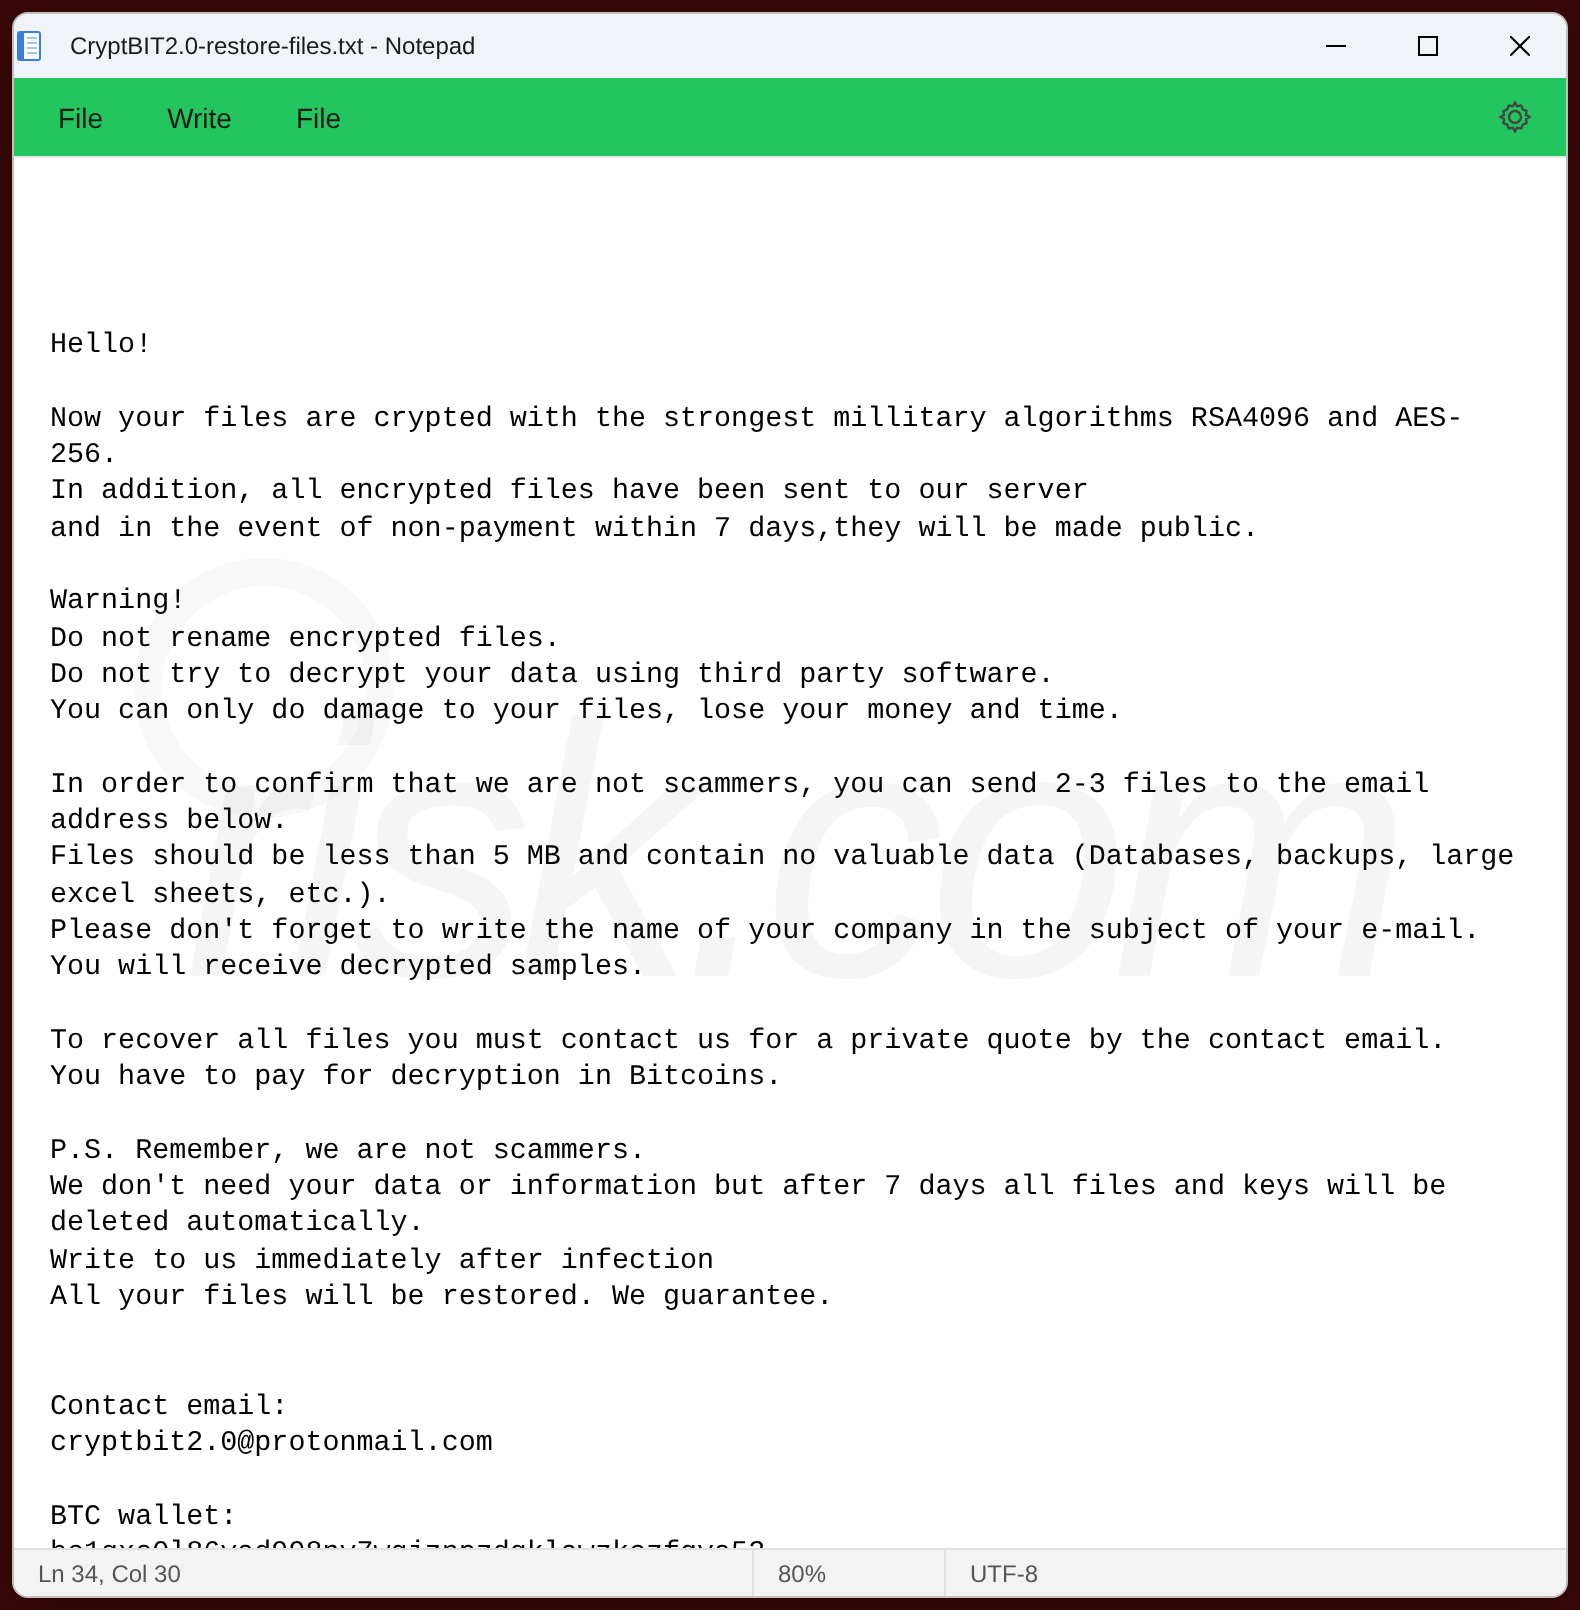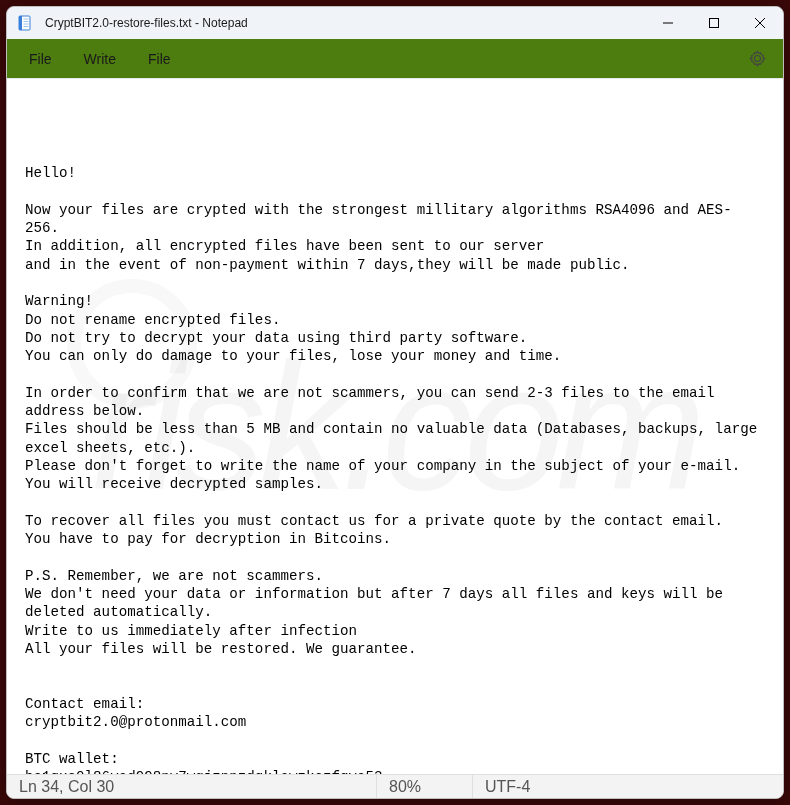--- a/index.html
+++ b/index.html
@@ -27,21 +27,20 @@
       display: flex;
       flex-direction: column;
       box-shadow: 0 4px 20px rgba(0,0,0,0.3);
       overflow: hidden;
     }
     .titlebar {
       height: 32px;
       background: #f0f4f9;
       display: flex;
       align-items: center;
-      padding-left: 10px;
       border-top-left-radius: 8px;
       border-top-right-radius: 8px;
     }
     .titlebar-icon {
       width: 16px;
       height: 16px;
       margin-right: 12px;
       display: flex;
       align-items: center;
       justify-content: center;
@@ -63,21 +62,21 @@
       width: 46px;
       height: 32px;
       display: flex;
       align-items: center;
       justify-content: center;
       color: #1a1a1a;
       font-size: 10px;
     }
     .menubar {
       height: 40px;
-      background: #4d7c0f;
+      background: #22c55e;
       display: flex;
       align-items: center;
       padding: 0 8px;
       border-bottom: 1px solid #e8e8e8;
     }
     .menu-item {
       padding: 6px 14px;
       font-size: 14px;
       color: #1a1a1a;
       border-radius: 4px;
@@ -136,21 +135,21 @@
     .text-layer {
       position: relative;
       z-index: 1;
     }
     .statusbar {
       height: 24px;
       background: #f3f3f3;
       border-top: 1px solid #e0e0e0;
       display: flex;
       align-items: center;
-      font-size: 16px;
+      font-size: 12px;
       color: #555;
     }
     .status-cell {
       padding: 0 12px;
       height: 100%;
       display: flex;
       align-items: center;
       border-right: 1px solid #e0e0e0;
     }
     .status-cell.position {
@@ -249,15 +248,15 @@
 BTC wallet:
 bc1qxs0l86yad998ny7wgjznpzdqklawzkczfqya53
 
 Have a nice day
 CryptBIT 2.0 ransomware group</div>
   </div>
 
   <div class="statusbar">
     <div class="status-cell position">Ln 34, Col 30</div>
     <div class="status-cell zoom">80%</div>
-    <div class="status-cell encoding">UTF-4</div>
+    <div class="status-cell encoding">UTF-8</div>
   </div>
 </div>
 
 </body></html>

